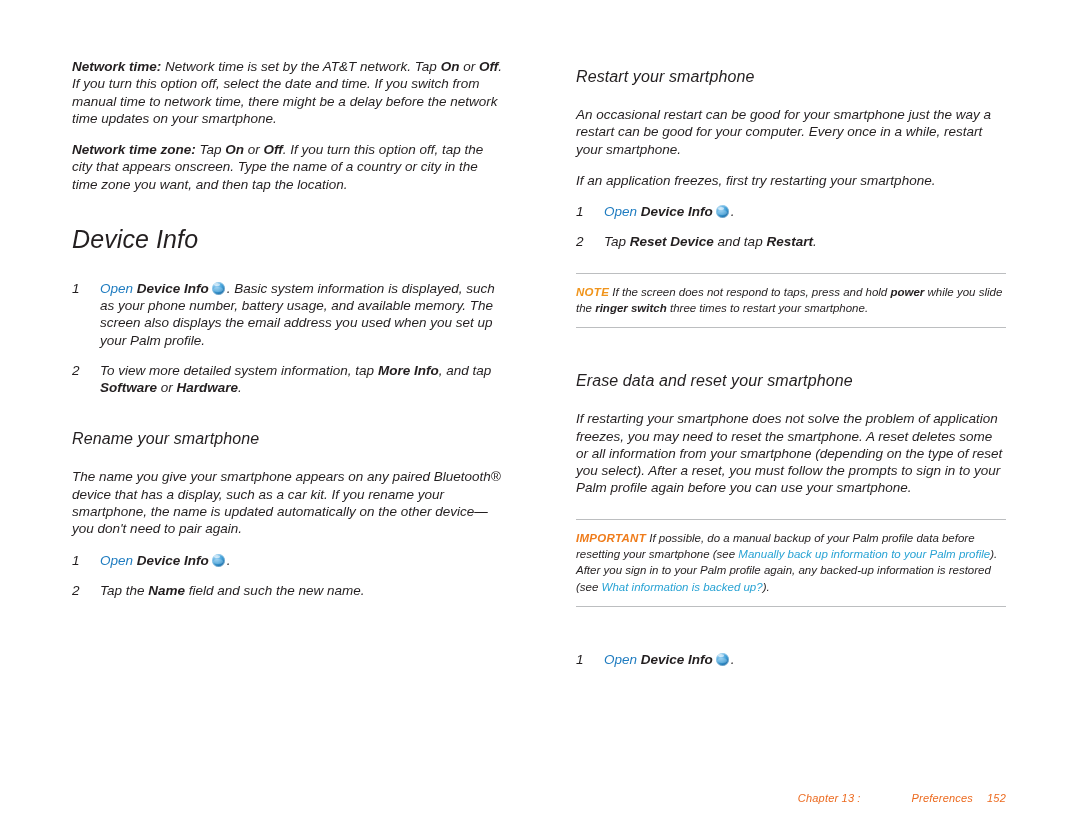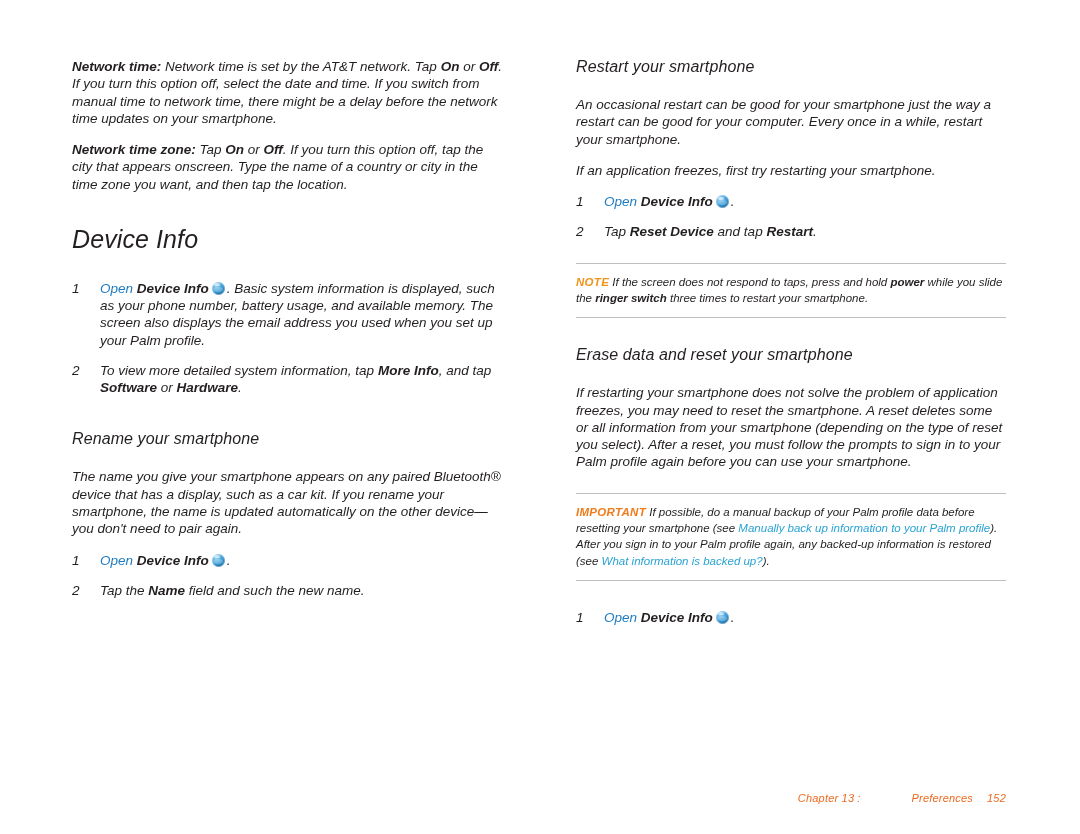--- a/index.html
+++ b/index.html
@@ -20,21 +20,21 @@
     left: 0; top: 0;
     width: 1080px;
     height: 834px;
     font-style: italic;
   }
   .col {
     position: absolute;
     width: 430px;
   }
   .col-left { left: 72px; top: 58px; }
-  .col-right { left: 576px; top: 58px; }
+  .col-right { left: 576px; top: 68px; }
 
   p, div, span { box-sizing: border-box; }
 
   .body-text {
     font-size: 13.5px;
     line-height: 1.28;
     color: #231f20;
     margin: 0 0 14px 0;
   }
 
@@ -100,21 +100,21 @@
     left: 2.5px; top: 1.5px;
     width: 6px; height: 3px;
     border-radius: 50%;
     background: rgba(255,255,255,0.55);
   }
 
   .callout {
     border-top: 1px solid #bcbec0;
     border-bottom: 1px solid #bcbec0;
     padding: 10px 0 11px 0;
-    margin: 22px 0 28px 0;
+    margin: 22px 0 44px 0;
     font-size: 11.5px;
     line-height: 1.42;
     color: #231f20;
   }
   .callout .lbl-note {
     color: #f0941b;
     font-weight: bold;
     letter-spacing: 0.3px;
   }
   .callout .lbl-important {

